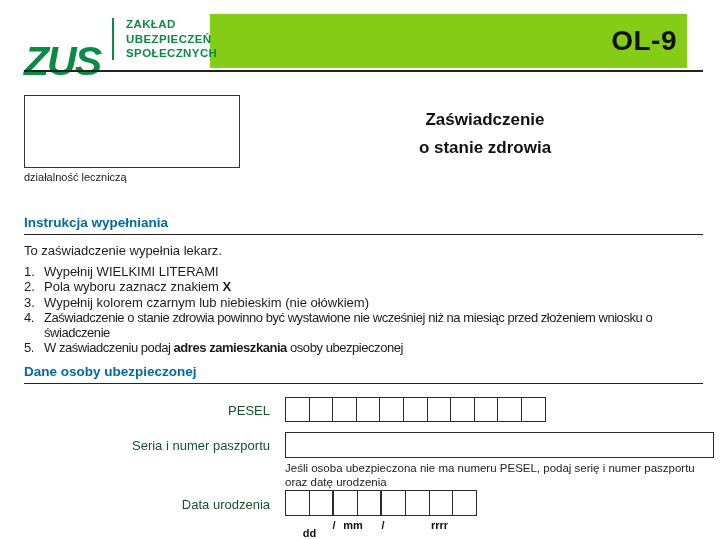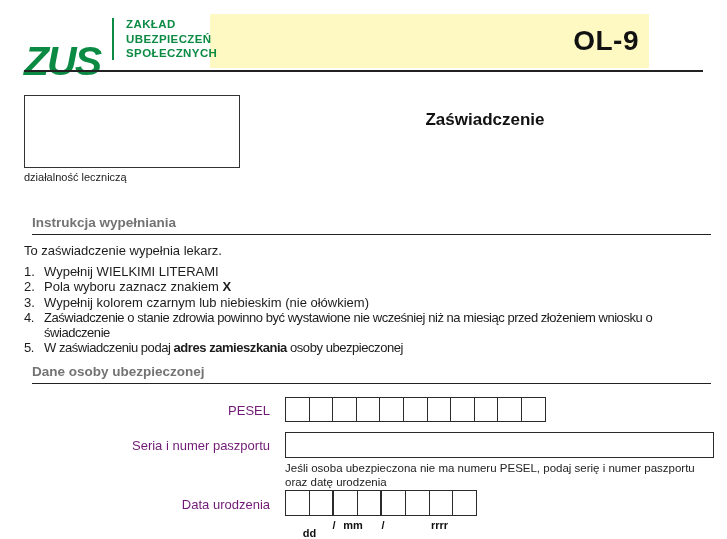--- a/index.html
+++ b/index.html
@@ -1,55 +1,55 @@
 <!DOCTYPE html>
 <html><head>
 <meta charset="utf-8">
 <style>
   html,body{margin:0;padding:0;background:#fff;}
   #page{
     position:relative;width:727px;height:539px;background:#ffffff;
     font-family:"Liberation Sans",sans-serif;color:#1c1c1c;overflow:hidden;
   }
   
-  #band{position:absolute;left:210px;top:14px;width:439px;height:54px;background:#fef9c3;}
+  #band{position:absolute;left:210px;top:14px;width:477px;height:54px;background:#84cc16;}
   #formcode{
     position:absolute;right:10px;top:0;height:54px;line-height:54px;
     font-size:28px;font-weight:bold;color:#111;letter-spacing:.5px;
   }
   #logo{position:absolute;left:24px;top:14px;display:flex;align-items:center;height:50px;}
   #zus-mark{
     font-size:41px;font-weight:bold;font-style:italic;color:#0b8a43;
     letter-spacing:-2px;line-height:46px;padding-right:12px;transform:scaleY(.98);margin-top:44px;
   }
   #logo-divider{width:2px;height:42px;background:#0b8a43;margin-right:12px;}
   #org{font-size:11.5px;line-height:14.5px;color:#0b8a43;letter-spacing:.4px;font-weight:bold;}
   #header-rule{position:absolute;left:24px;top:70px;width:679px;height:2px;background:#222;}
   
   #stamp-box{position:absolute;left:24px;top:95px;width:214px;height:71px;border:1.3px solid #333;background:#fff;}
   #stamp-caption{position:absolute;left:24px;top:171px;width:250px;font-size:11px;line-height:13.5px;color:#222;}
   
   #title{position:absolute;left:263px;top:106px;width:444px;text-align:center;
     font-size:17px;font-weight:bold;line-height:28px;color:#111;}
   
   .section-heading{
-    position:absolute;left:24px;width:679px;font-size:13.5px;font-weight:bold;color:#737373;
-    padding-bottom:4px;border-bottom:1.6px solid #222;margin-left:8px;
+    position:absolute;left:24px;width:679px;font-size:13.5px;font-weight:bold;color:#0369a1;
+    padding-bottom:4px;border-bottom:1.6px solid #222;
   }
   #instr-heading{top:215px;}
   #dane-heading{top:364px;}
   #intro{position:absolute;left:24px;top:243px;font-size:13px;}
   
   #instr-list{position:absolute;left:24px;top:264px;width:686px;font-size:13px;}
   .li{display:flex;line-height:15.3px;margin-bottom:0;}
   .li .num{width:20px;flex:none;}
   .li .txt{flex:1;}
   .condensed{letter-spacing:-.45px;}
   
-  .field-label{position:absolute;left:24px;width:246px;text-align:right;font-size:13px;color:#701a75;}
+  .field-label{position:absolute;left:24px;width:246px;text-align:right;font-size:13px;color:#14532d;}
   #pesel-label{top:403px;}
   #passport-label{top:438px;}
   #birth-label{top:497px;}
   .boxrow{position:absolute;display:flex;}
   #pesel-boxes{left:285px;top:397px;height:25px;}
   #date-boxes{left:285px;top:490px;height:26px;}
   .cell{width:23px;border:1.4px solid #2b2b2b;margin-left:-1.4px;background:#fff;}
   .boxrow .cell:first-child{margin-left:0;}
   .cell.group-start{border-left-width:2.2px;}
   #passport-input{position:absolute;left:285px;top:432px;width:419px;height:24px;
@@ -83,20 +83,21 @@
   </div>
   <div id="header-rule"></div>
 
   <div id="stamp-box"></div>
   <div id="stamp-caption">
     <div>działalność leczniczą</div>
   </div>
 
   <div id="title">
     <div>Zaświadczenie</div>
+    <div>o stanie zdrowia</div>
   </div>
 
   <div id="instr-heading" class="section-heading">Instrukcja wypełniania</div>
   <div id="intro">To zaświadczenie wypełnia lekarz.</div>
 
   <div id="instr-list">
     <div class="li">
       <span class="num">1.</span>
       <span class="txt"><span>Wypełnij WIELKIMI LITERAMI</span><b></b><span></span></span>
     </div>

